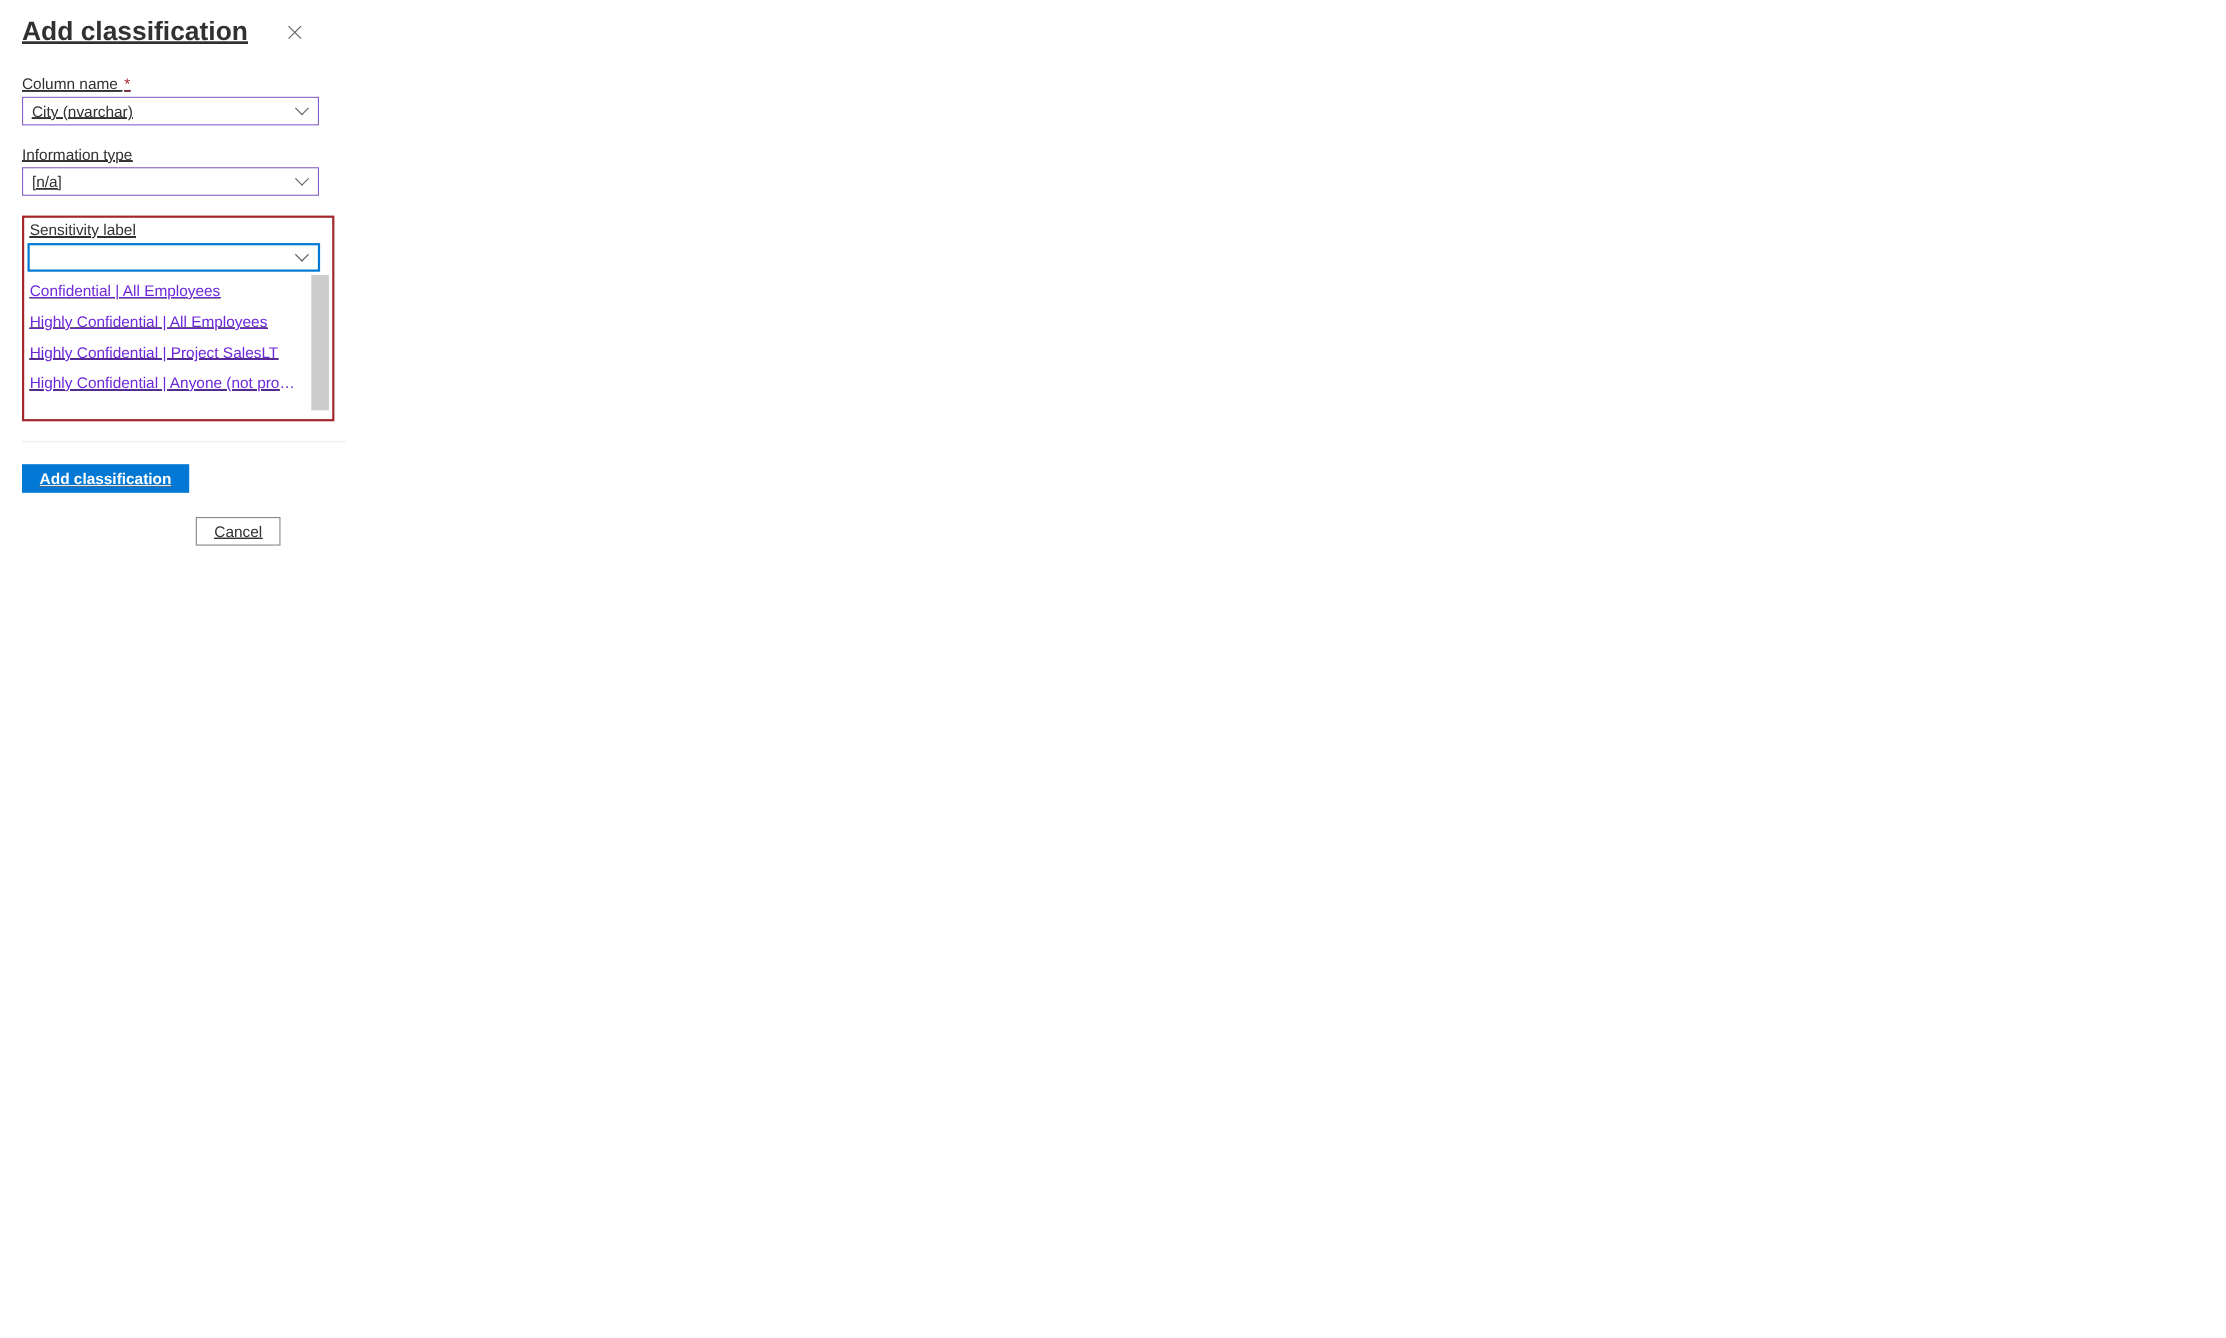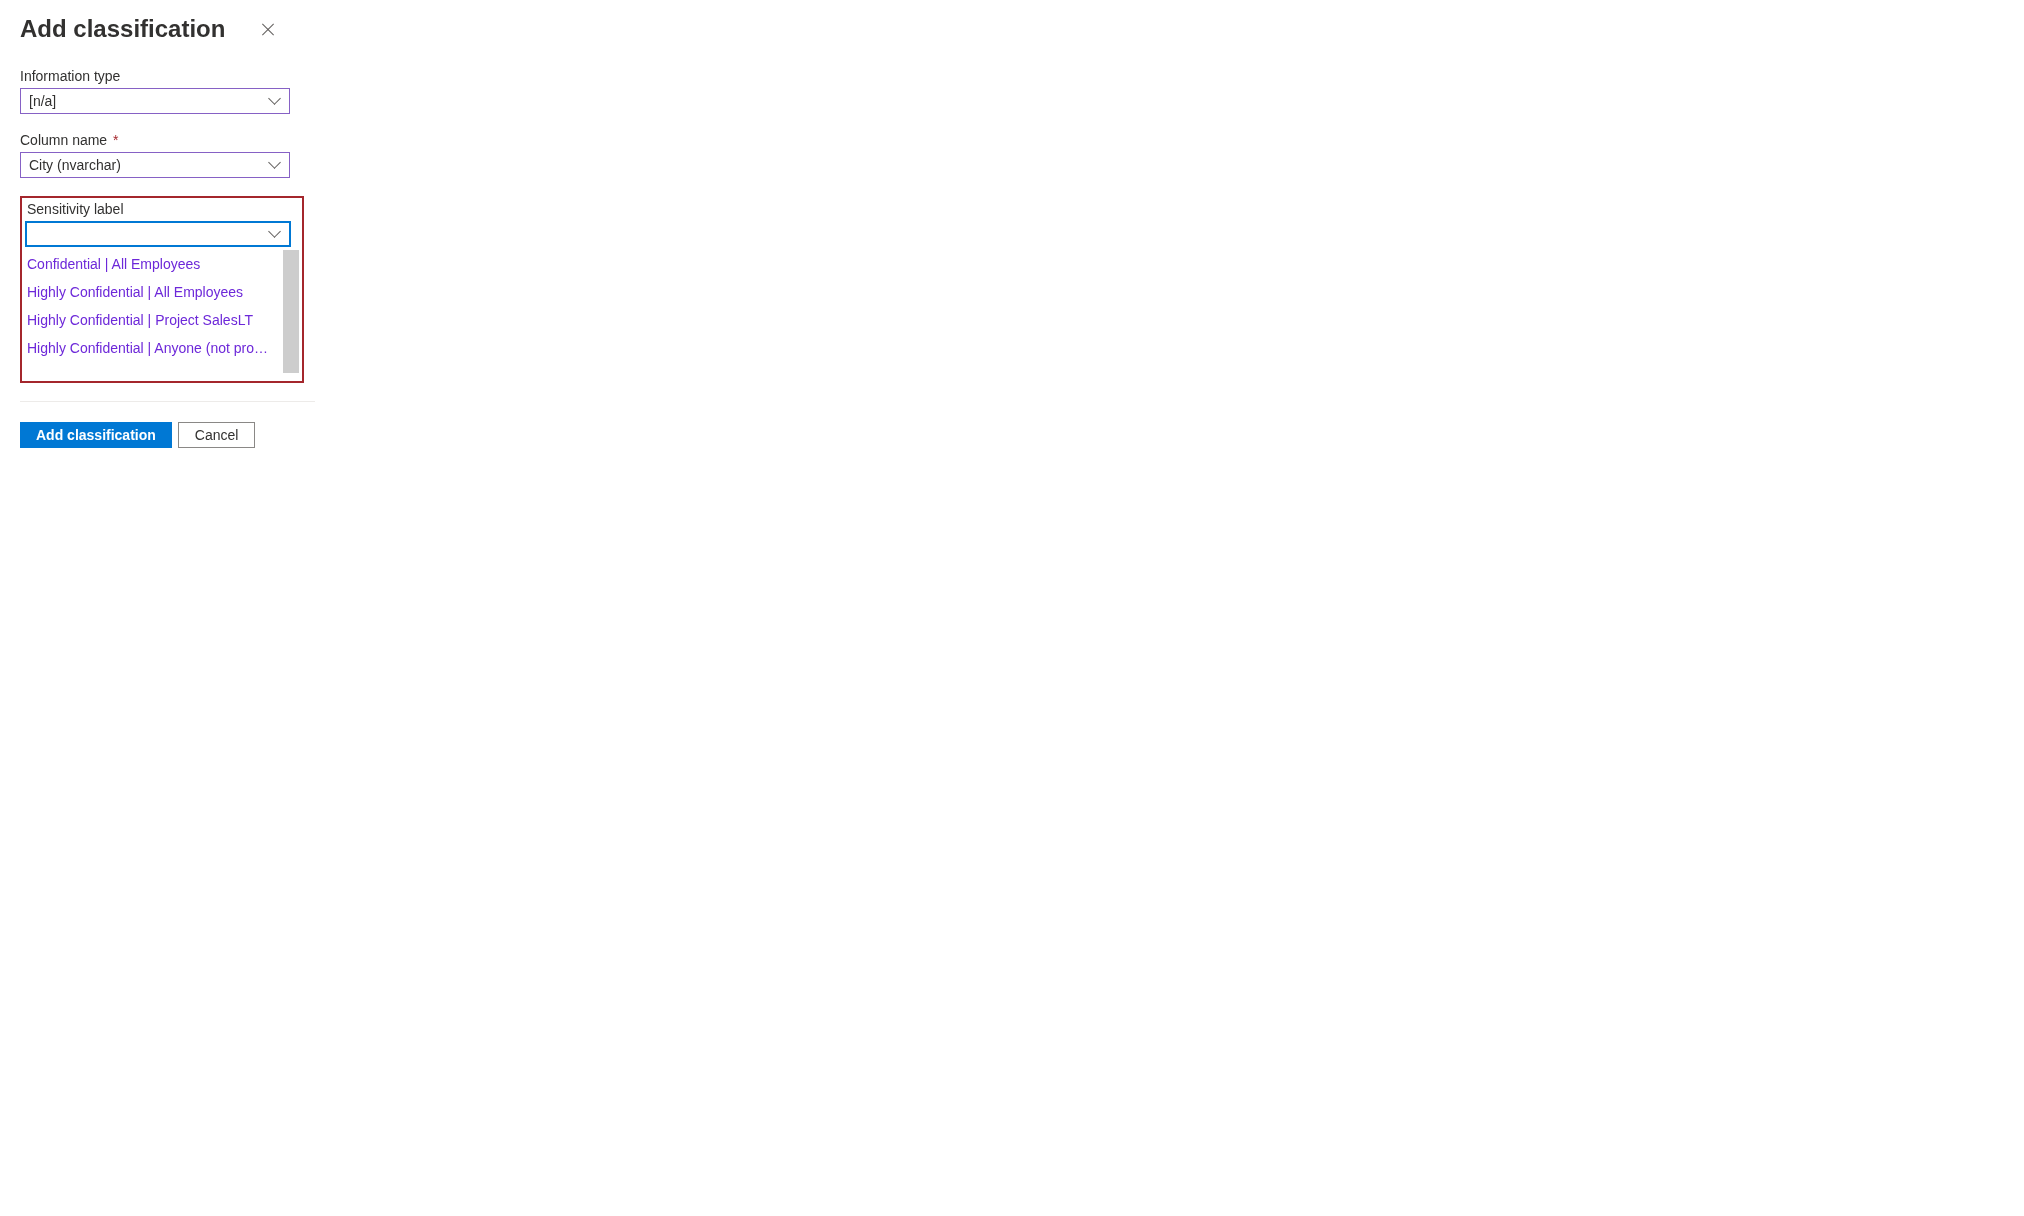--- a/index.html
+++ b/index.html
@@ -1,18 +1,19 @@
 <!DOCTYPE html>
 <html><head>
   <meta charset="utf-8">
   <style>
     * {
       box-sizing: border-box;
       margin: 0;
       padding: 0;
+      text-decoration: underline;
     }
     body {
       font-family: 'Segoe UI', Tahoma, Geneva, Verdana, sans-serif;
       background: #ffffff;
       padding: 15px 20px;
       color: #323130;
     }
     .panel {
       width: 295px;
     }
@@ -159,50 +160,51 @@
     }
     .btn-primary {
       background: #0078d4;
       color: #ffffff;
       font-weight: 600;
     }
     .btn-secondary {
       background: #ffffff;
       color: #323130;
       border: 1px solid #8a8886;
+      margin-top: 48px;
     }
   </style>
 </head>
 <body>
 
 <div class="panel">
   <div class="header">
     <h1 class="header-title">Add classification</h1>
     <span class="close-btn"></span>
   </div>
 
 
-
-  <div class="field">
-    <label class="field-label">
-      <span>Information type</span>
-    </label>
-    <div class="select-box purple">
-      <span class="select-value">[n/a]</span>
-      <span class="chevron"></span>
-    </div>
-  </div>
 
   <div class="field">
     <label class="field-label">
       <span>Column name</span>
       <span class="required-star">*</span>
     </label>
     <div class="select-box purple">
       <span class="select-value">City (nvarchar)</span>
+      <span class="chevron"></span>
+    </div>
+  </div>
+
+  <div class="field">
+    <label class="field-label">
+      <span>Information type</span>
+    </label>
+    <div class="select-box purple">
+      <span class="select-value">[n/a]</span>
       <span class="chevron"></span>
     </div>
   </div>
 
   <div class="highlight-box">
     <div class="field">
       <label class="field-label">
         <span>Sensitivity label</span>
       </label>
       <div class="select-box blue-focus">

